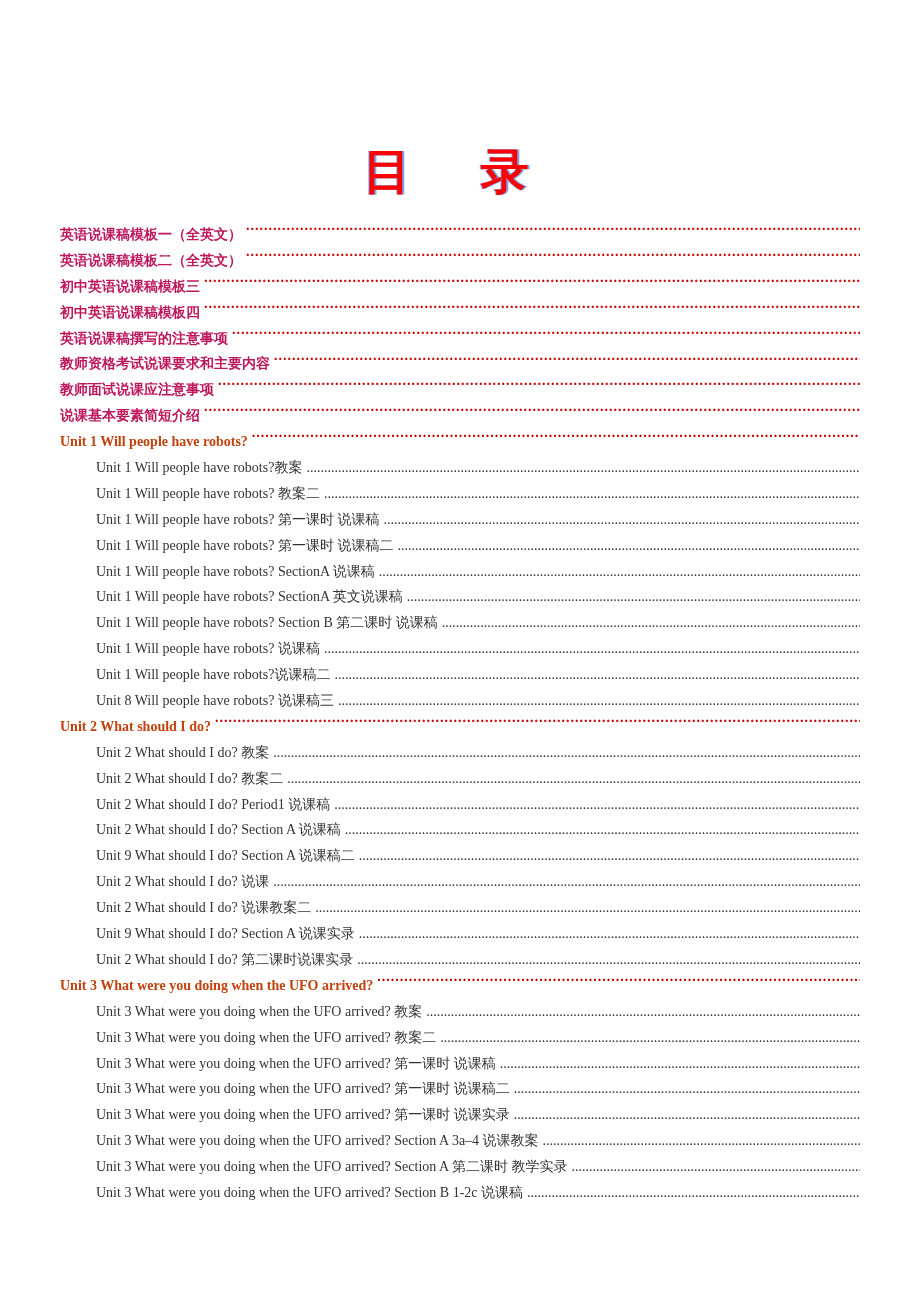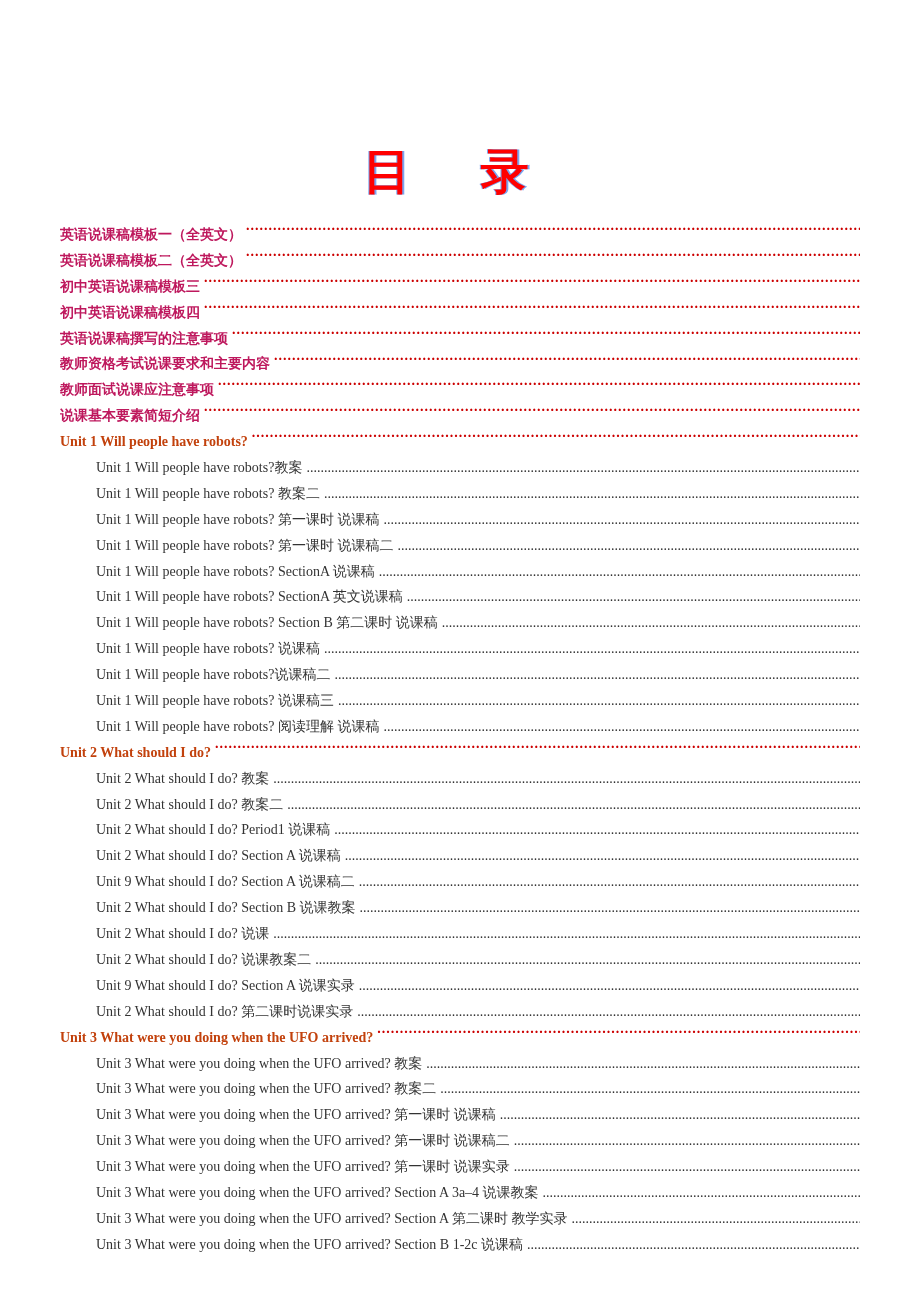--- a/index.html
+++ b/index.html
@@ -141,25 +141,21 @@
     </div>
     <div class="row indent-1">
       <span class="label">Unit 1 Will people have robots?  说课稿</span>
       <span class="dots dots-black"></span>
     </div>
     <div class="row indent-1">
       <span class="label">Unit 1 Will people have robots?说课稿二</span>
       <span class="dots dots-black"></span>
     </div>
     <div class="row indent-1">
-      <span class="label">Unit 1 Will people have robots?  说课稿三</span>
-      <span class="dots dots-black"></span>
-    </div>
-    <div class="row indent-1">
-      <span class="label">Unit 1 Will people have robots?  阅读理解  说课稿</span>
+      <span class="label">Unit 8 Will people have robots?  说课稿三</span>
       <span class="dots dots-black"></span>
     </div>
     <div class="row">
       <span class="label label-bold-blue-en">Unit 2 What should I do?</span>
       <span class="dots"></span>
     </div>
     <div class="row indent-1">
       <span class="label">Unit 2 What should I do?  教案</span>
       <span class="dots dots-black"></span>
     </div>
@@ -170,24 +166,20 @@
     <div class="row indent-1">
       <span class="label">Unit 2 What should I do? Period1 说课稿</span>
       <span class="dots dots-black"></span>
     </div>
     <div class="row indent-1">
       <span class="label">Unit 2 What should I do? Section A 说课稿</span>
       <span class="dots dots-black"></span>
     </div>
     <div class="row indent-1">
       <span class="label">Unit 9 What should I do? Section A 说课稿二</span>
-      <span class="dots dots-black"></span>
-    </div>
-    <div class="row indent-1">
-      <span class="label">Unit 2 What should I do? Section B 说课教案</span>
       <span class="dots dots-black"></span>
     </div>
     <div class="row indent-1">
       <span class="label">Unit 2 What should I do?  说课</span>
       <span class="dots dots-black"></span>
     </div>
     <div class="row indent-1">
       <span class="label">Unit 2 What should I do?  说课教案二</span>
       <span class="dots dots-black"></span>
     </div>

